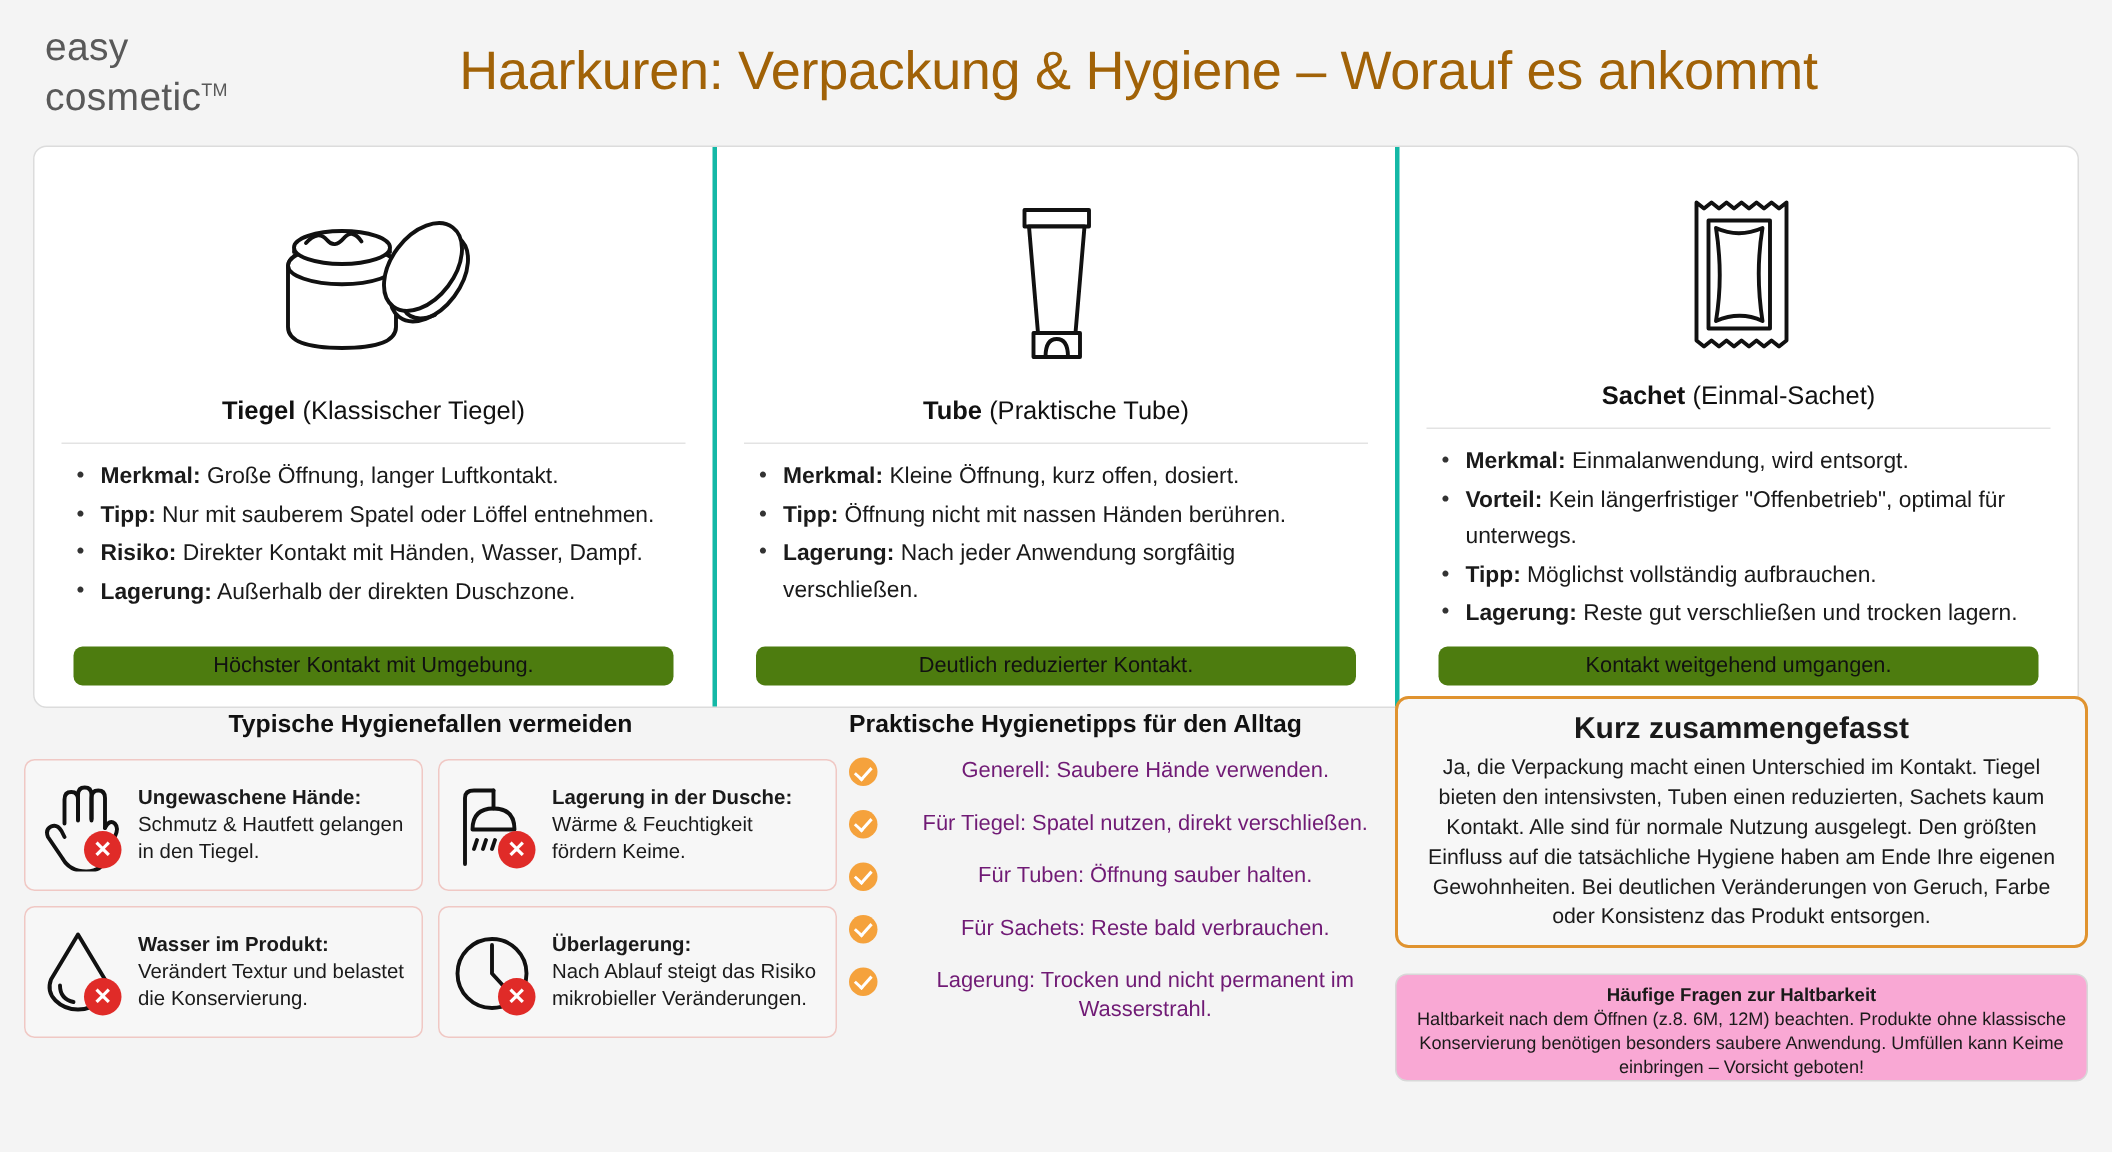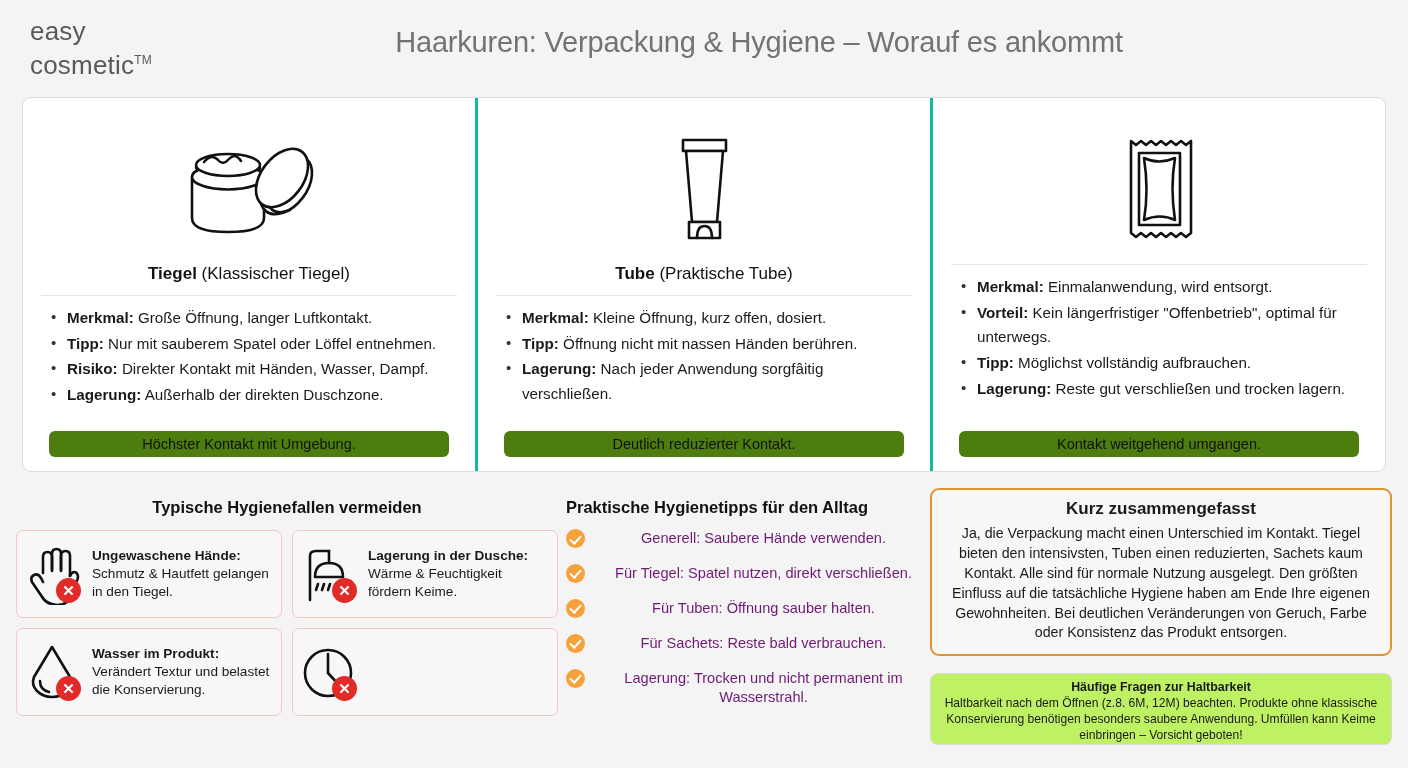--- a/index.html
+++ b/index.html
@@ -17,22 +17,22 @@
   .logo {
     position: absolute; left: 30px; top: 18px;
     font-size: 26px; line-height: 26px; font-weight: 400;
     color: #595959; letter-spacing: .2px;
   }
   .logo .l2 { display: block; margin-top: 3px; }
   .logo sup { font-size: 12px; vertical-align: super; }
   .title {
     position: absolute; left: 0; right: 0; top: 26px;
     text-align: center;
-    font-size: 29px; font-weight: 400; letter-spacing: -.2px;
-    color: #737373;
+    font-size: 36px; font-weight: 400; letter-spacing: -.2px;
+    color: #a16207;
     padding-left: 110px;
   }
 
   
   .top-card {
     position: absolute; left: 22px; top: 97px;
     width: 1364px; height: 375px;
     background: #fff; border: 1px solid #dcdcdc; border-radius: 9px;
     display: flex;
   }
@@ -65,21 +65,21 @@
   .bullets b { font-weight: 700; }
 
   .banner {
     margin: 8px 10px 14px 10px;
     background: #4d7c0f; border-radius: 6px;
     text-align: center; color: #111;
     font-size: 14.5px; line-height: 26px; height: 26px;
   }
 
   
-  .bottom { position: absolute; left: 0; top: 480px; width: 1408px; height: 288px; }
+  .bottom { position: absolute; left: 0; top: 456px; width: 1408px; height: 288px; }
 
   .sec-head {
     font-size: 16.5px; font-weight: 700; color: #111;
     text-align: center;
   }
 
   
   .pitfalls { position: absolute; left: 16px; top: 18px; width: 542px; }
   .pit-grid { display: flex; flex-wrap: wrap; gap: 10px; margin-top: 13px; }
   .pit {
@@ -118,27 +118,27 @@
     width: 5px; height: 9px; border: solid #fff;
     border-width: 0 2.2px 2.2px 0; transform: rotate(42deg);
   }
 
   
   .summary {
     position: absolute; left: 930px; top: 8px; width: 462px; height: 168px;
     background: #f7f7f7; border: 2px solid #e0932f; border-radius: 9px;
     padding: 9px 13px;
   }
-  .summary h3 { font-size: 17px; font-weight: 700; text-align: center; margin-bottom: 5px; }
+  .summary h3 { font-size: 20px; font-weight: 700; text-align: center; margin-bottom: 5px; }
   .summary p { font-size: 14.2px; line-height: 1.4; text-align: center; color: #1a1a1a; }
 
   
   .faq {
     position: absolute; left: 930px; top: 193px; width: 462px; height: 72px;
-    background: #bef264; border: 1px solid #d8d8d8; border-radius: 8px;
+    background: #f9a8d4; border: 1px solid #d8d8d8; border-radius: 8px;
     padding: 6px 10px;
   }
   .faq h4 { font-size: 12.4px; font-weight: 700; text-align: center; margin-bottom: 2px; }
   .faq p { font-size: 12.1px; line-height: 1.32; text-align: center; color: #1a1a1a; }
 </style>
 </head>
 <body>
 
 <div class="page">
 
@@ -210,20 +210,24 @@
         <svg width="150" height="125" viewBox="0 0 150 125">
           <g fill="#fff" stroke="#111" stroke-width="2.6" stroke-linejoin="round" stroke-linecap="round">
             <path d="M47 14 l5 4 l5 -4 l5 4 l5 -4 l5 4 l5 -4 l5 4 l5 -4 l5 4 l5 -4 l5 4 l5 -4
                      l0 92
                      l-5 4 l-5 -4 l-5 4 l-5 -4 l-5 4 l-5 -4 l-5 4 l-5 -4 l-5 4 l-5 -4 l-5 4 l-5 -4 z"></path>
             <rect x="55" y="26" width="41" height="72"></rect>
             <path d="M60 31 q15 7 31 0 q-5 30 0 62 q-15 -7 -31 0 q5 -30 0 -62 z"></path>
           </g>
         </svg>
       </div>
+      <div class="panel-title">
+        <b>Sachet</b>
+        <span>(Einmal-Sachet)</span>
+      </div>
       <div class="rule"></div>
       <ul class="bullets">
         <li><b>Merkmal:</b> <span>Einmalanwendung, wird entsorgt.</span></li>
         <li><b>Vorteil:</b> <span>Kein längerfristiger "Offenbetrieb", optimal für unterwegs.</span></li>
         <li><b>Tipp:</b> <span>Möglichst vollständig aufbrauchen.</span></li>
         <li><b>Lagerung:</b> <span>Reste gut verschließen und trocken lagern.</span></li>
       </ul>
       <div class="banner">Kontakt weitgehend umgangen.</div>
     </div>
 
@@ -290,20 +294,24 @@
         <div class="pit">
           <div class="pit-ico">
             <svg width="58" height="62" viewBox="0 0 58 62">
               <g fill="none" stroke="#111" stroke-width="2.6" stroke-linecap="round" stroke-linejoin="round">
                 <circle cx="27" cy="32" r="23"></circle>
                 <path d="M27 13 L27 32 L38 44"></path>
               </g>
             </svg>
             <div class="badge">✕</div>
           </div>
+          <div class="pit-txt">
+            <b>Überlagerung:</b>
+            <span>Nach Ablauf steigt das Risiko mikrobieller Veränderungen.</span>
+          </div>
         </div>
 
       </div>
     </div>
 
     <div class="tips">
       <div class="sec-head">Praktische Hygienetipps für den Alltag</div>
       <ul class="tip-list">
         <li><span class="chk"></span><span>Generell: Saubere Hände verwenden.</span></li>
         <li><span class="chk"></span><span>Für Tiegel: Spatel nutzen, direkt verschließen.</span></li>

